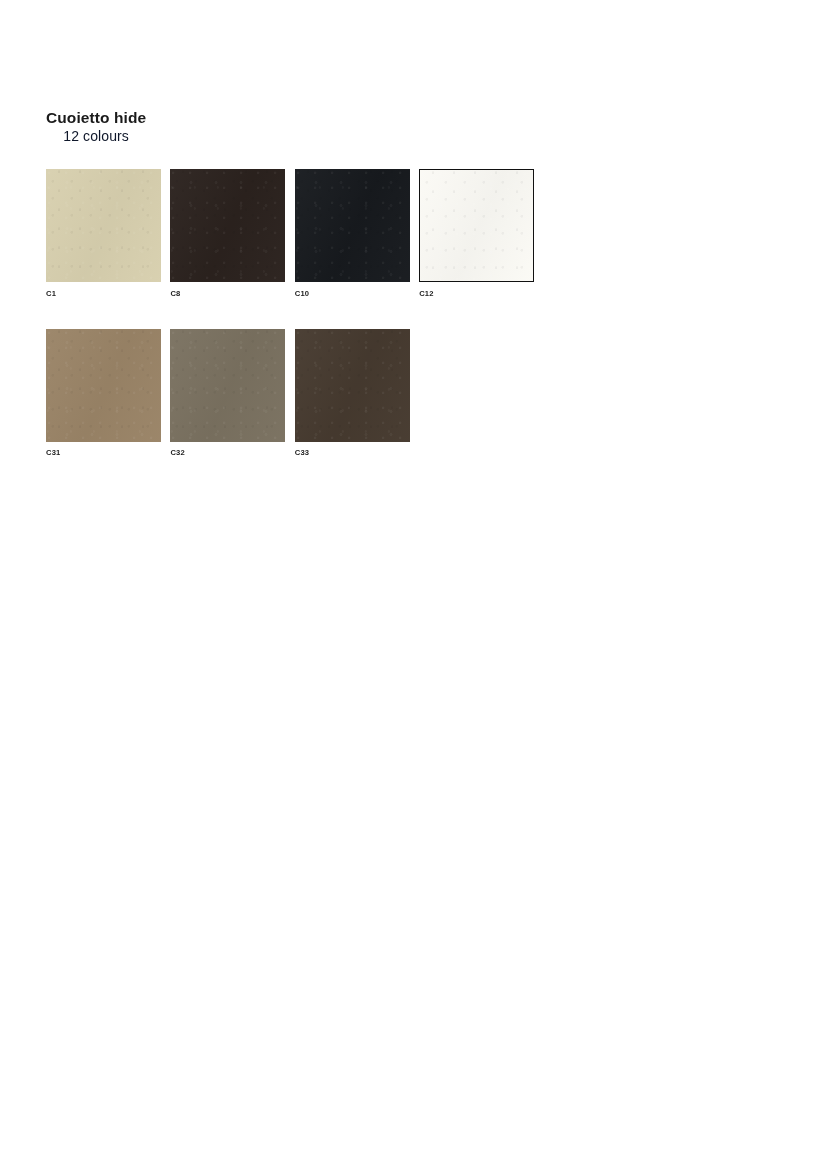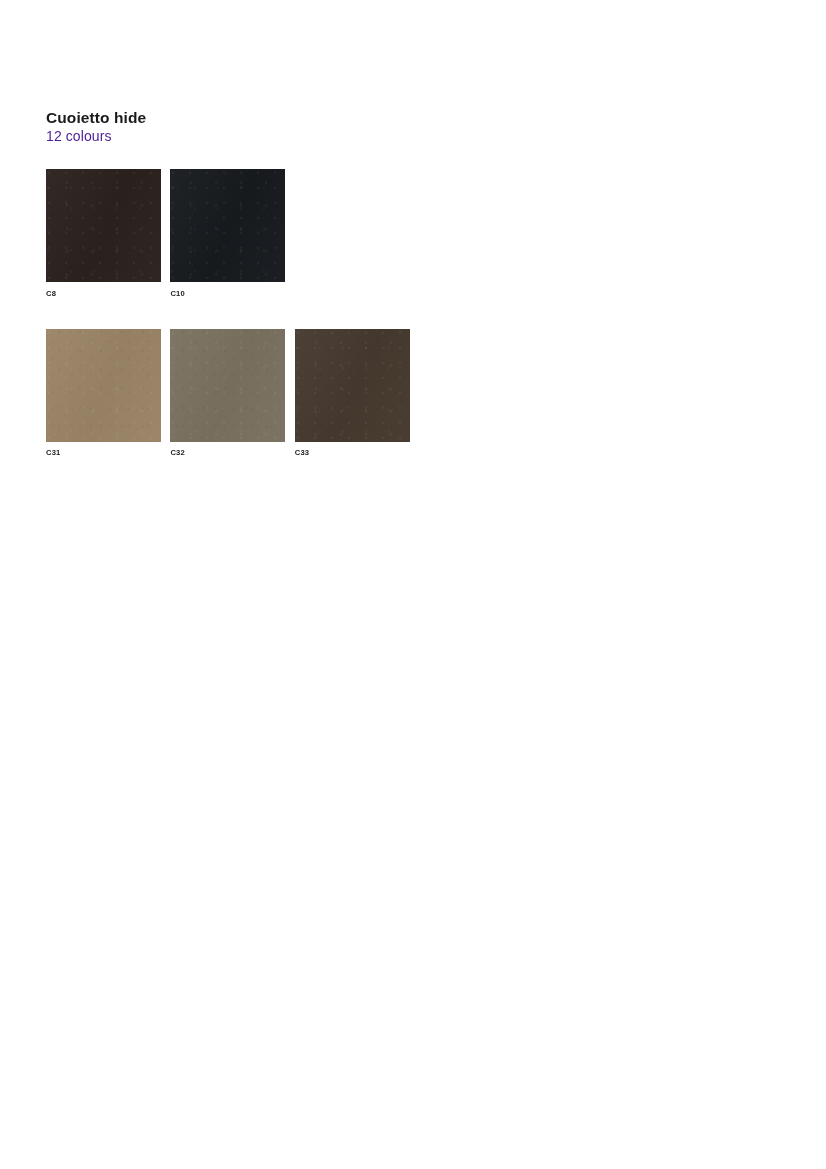--- a/index.html
+++ b/index.html
@@ -36,25 +36,26 @@
     color: #1a1a1a;
     letter-spacing: 0.1px;
     line-height: 19px;
     margin: 0;
     white-space: nowrap;
   }
 
   .swatch-subtitle {
     font-size: 14px;
     font-weight: 400;
-    color: #4c1d95;
+    color: #0f172a;
     letter-spacing: 0.1px;
     line-height: 17px;
     margin: 1px 0 0 0;
     white-space: nowrap;
+    text-align: center;
   }
 
   .grid {
     position: absolute;
     left: 46px;
     top: 169px;
     width: 735px;
   }
 
   .grid-row {
@@ -118,26 +119,34 @@
 
   <div class="heading-block">
     <div class="swatch-title">Cuoietto hide</div>
     <div class="swatch-subtitle">12 colours</div>
   </div>
 
   <div class="grid">
 
     <div class="grid-row">
       <div class="swatch-cell">
+        <div class="swatch-chip" style="background-color: rgb(216, 208, 175);"></div>
+        <div class="swatch-label">C1</div>
+      </div>
+      <div class="swatch-cell">
         <div class="swatch-chip" style="background-color: rgb(43, 34, 30);"></div>
         <div class="swatch-label">C8</div>
       </div>
       <div class="swatch-cell">
         <div class="swatch-chip" style="background-color: rgb(23, 26, 30);"></div>
         <div class="swatch-label">C10</div>
+      </div>
+      <div class="swatch-cell">
+        <div class="swatch-chip bordered" style="background-color: rgb(251, 250, 245);"></div>
+        <div class="swatch-label">C12</div>
       </div>
     </div>
 
     <div class="grid-row">
       <div class="swatch-cell">
         <div class="swatch-chip" style="background-color: rgb(154, 132, 103);"></div>
         <div class="swatch-label">C31</div>
       </div>
       <div class="swatch-cell">
         <div class="swatch-chip" style="background-color: rgb(122, 113, 96);"></div>

